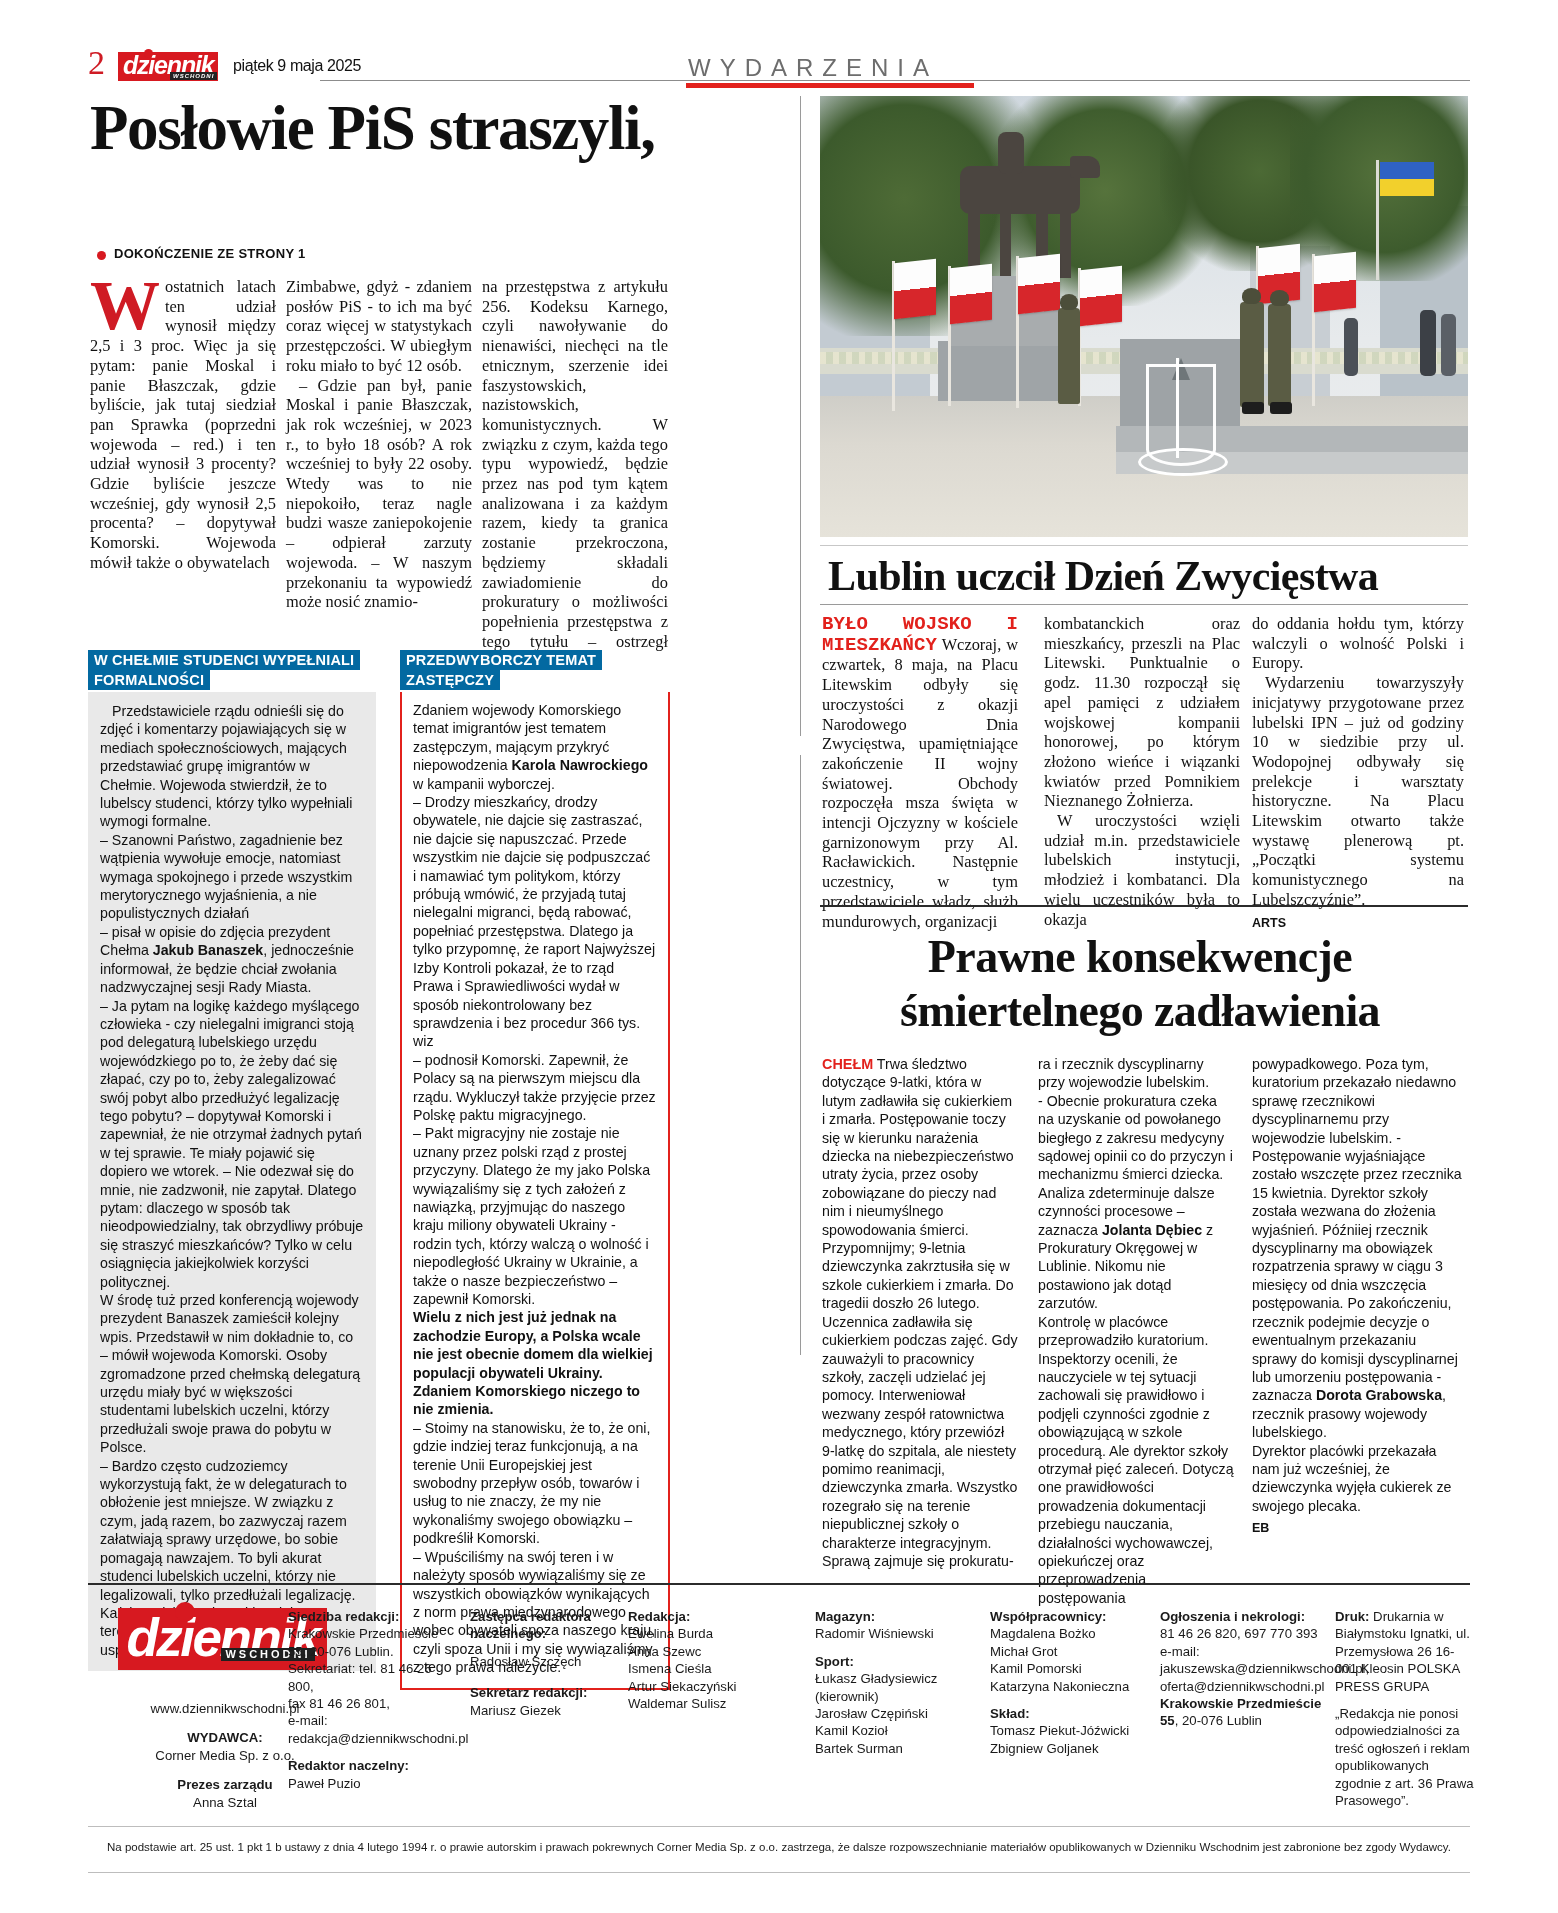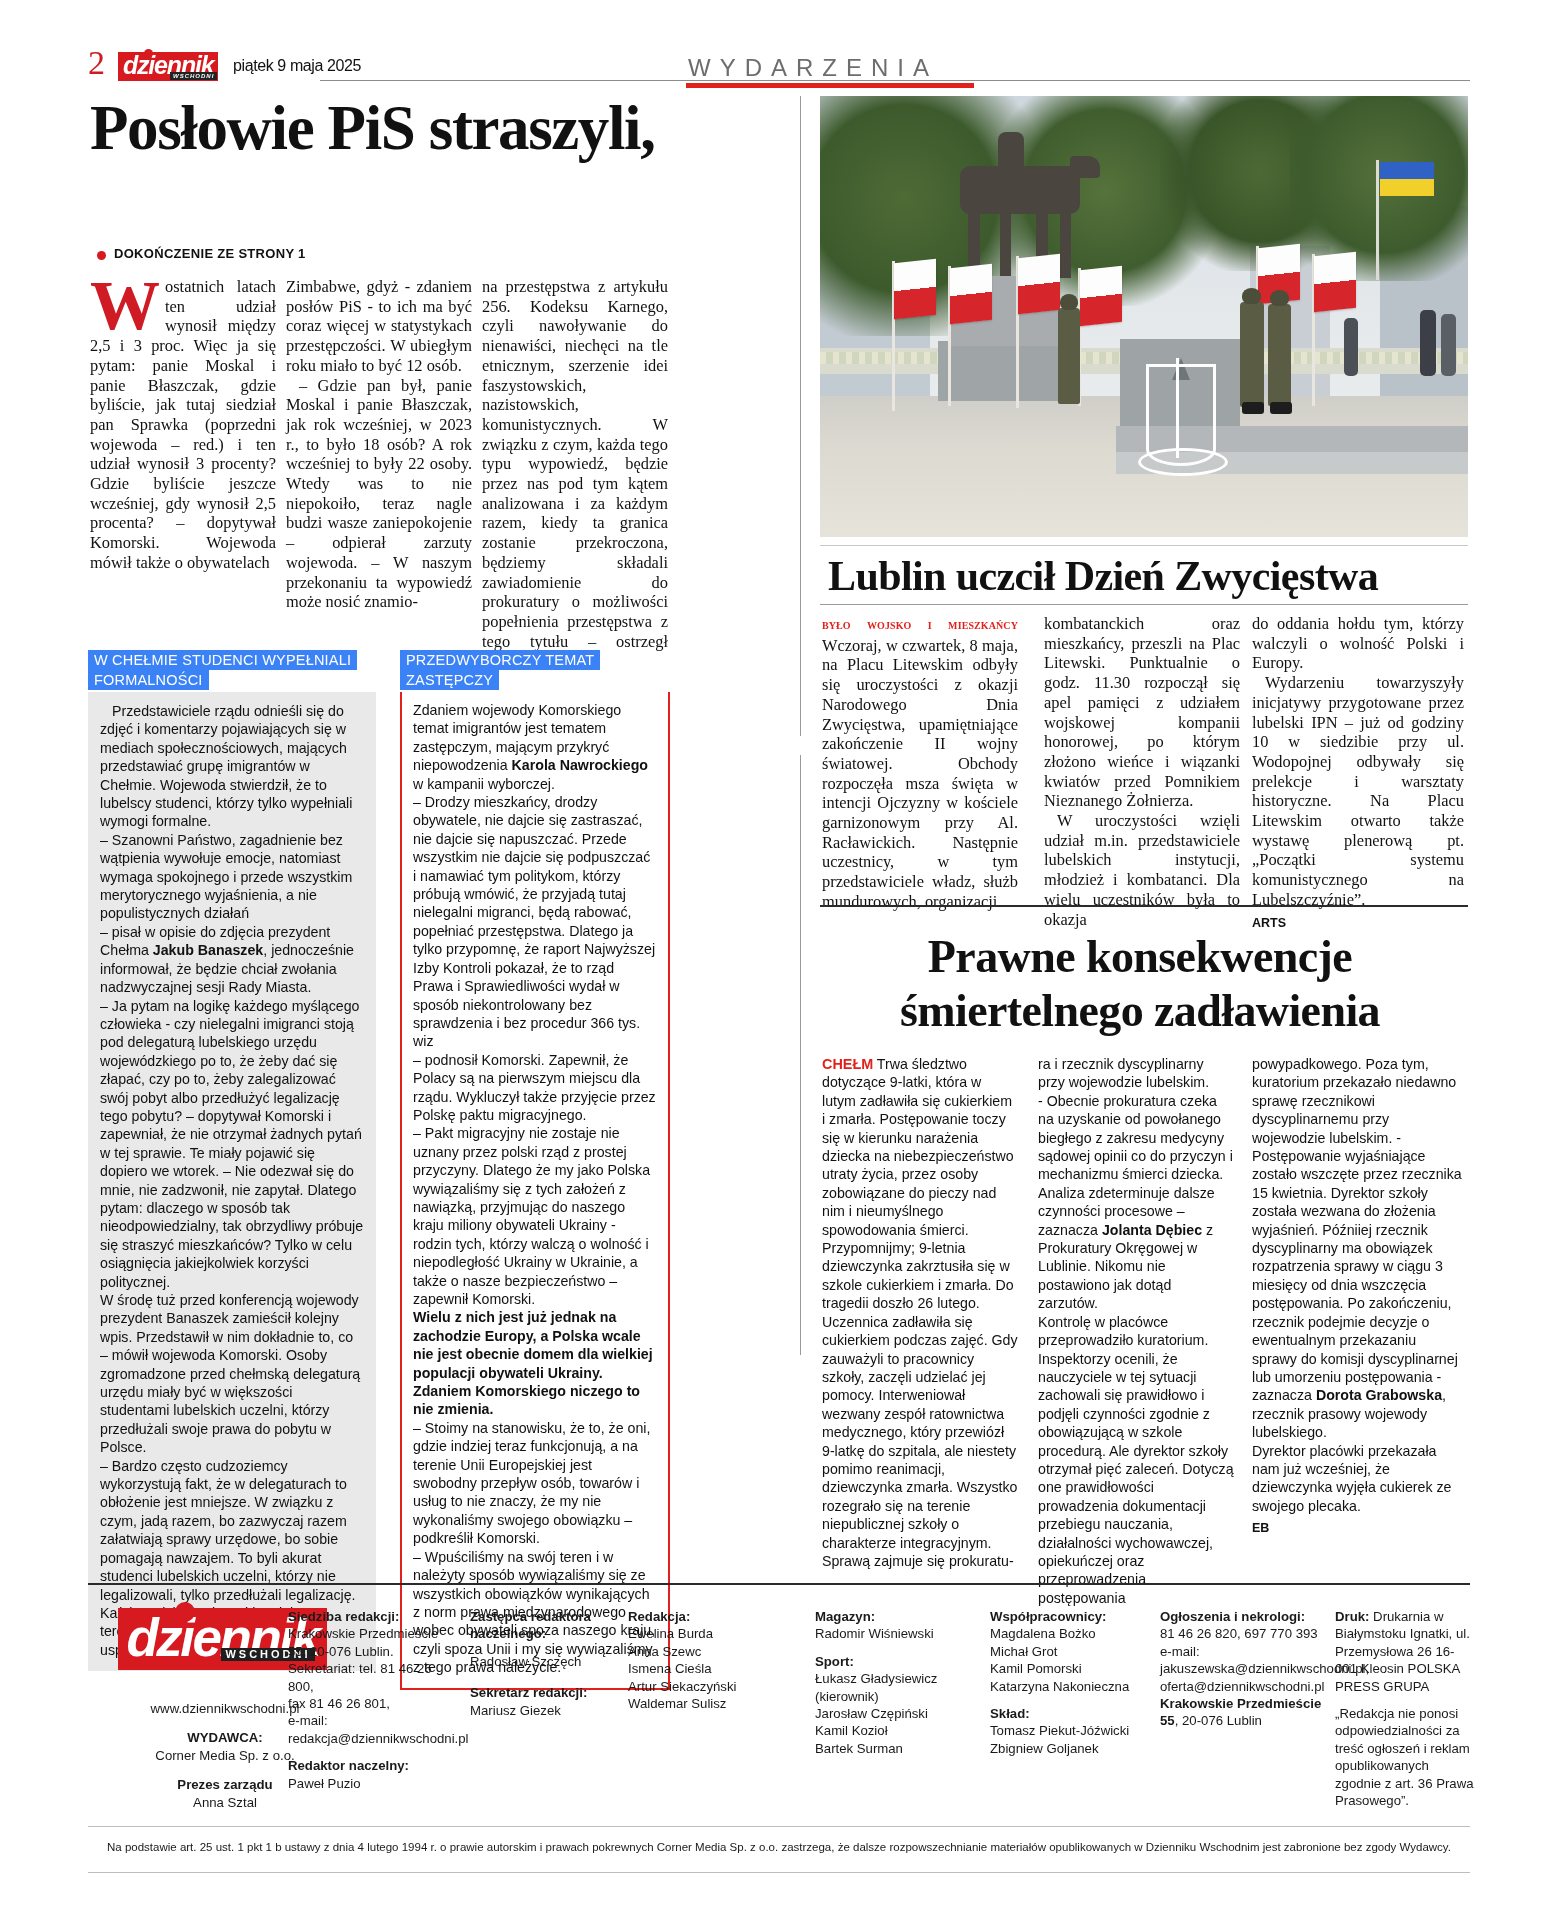--- a/index.html
+++ b/index.html
@@ -28,21 +28,21 @@
   .lead.c1{left:90px;width:186px;}
   .lead.c2{left:286px;width:186px;}
   .lead.c3{left:482px;width:186px;}
   .lead p{margin:0;text-indent:13px;}
   .lead p.noind{text-indent:0;}
   .dropcap{float:left;font-size:70px;line-height:54px;color:#cf1b24;font-weight:bold;padding:2px 5px 0 0;font-family:"Liberation Serif",serif;}
 
   
   .boxA{position:absolute;left:88px;top:650px;width:288px;}
   .boxB{position:absolute;left:400px;top:650px;width:270px;}
-  .redhead{display:inline;background:#3b82f6;color:#fff;font-family:"Liberation Sans",sans-serif;font-weight:normal;font-size:14.5px;letter-spacing:0.2px;line-height:20px;padding:2px 6px;box-decoration-break:clone;-webkit-box-decoration-break:clone;text-transform:uppercase;}
+  .redhead{display:inline;background:#0369a1;color:#fff;font-family:"Liberation Sans",sans-serif;font-weight:bold;font-size:14.5px;letter-spacing:0.2px;line-height:20px;padding:2px 6px;box-decoration-break:clone;-webkit-box-decoration-break:clone;text-transform:uppercase;}
   .redhead-wrap{padding-bottom:2px;}
   .greybody{background:#e9e9e9;padding:10px 12px 12px 12px;font-family:"Liberation Sans",sans-serif;font-size:14.2px;line-height:18.4px;color:#111;}
   .greybody p{margin:0;}
   .greybody p.ind{text-indent:12px;}
   .greybody .b{font-weight:bold;}
   .redbody{border:2px solid #e2211c;border-top:none;padding:9px 11px 11px 11px;font-family:"Liberation Sans",sans-serif;font-size:14.2px;line-height:18.4px;color:#111;}
   .redbody p{margin:0;}
   .redbody .b{font-weight:bold;}
 
   
@@ -65,21 +65,21 @@
 
   .h2{position:absolute;font-family:"Liberation Serif",serif;font-weight:bold;color:#111;letter-spacing:-0.6px;}
   .h2a{left:828px;top:552px;width:640px;font-size:42px;line-height:48px;}
 
   .art2{position:absolute;top:614px;font-family:"Liberation Serif",serif;font-size:16.4px;line-height:19.7px;text-align:justify;color:#111;}
   .art2.c1{left:822px;width:196px;}
   .art2.c2{left:1044px;width:196px;}
   .art2.c3{left:1252px;width:212px;}
   .art2 p{margin:0;text-indent:13px;}
   .art2 p.noind{text-indent:0;}
-  .kicker{font-family:Liberation Serif, serif;font-weight:bold;font-size:10px;color:#e2211c;letter-spacing:0.1px;}
+  .kicker{font-family:Liberation Mono, monospace;font-weight:bold;font-size:19px;color:#e2211c;letter-spacing:0.1px;}
   .sig{font-family:"Liberation Sans",sans-serif;font-weight:bold;font-size:12.5px;color:#111;display:block;padding-top:4px;}
 
   .h2b{left:740px;top:930px;width:800px;font-size:46px;line-height:54px;text-align:center;}
 
   .art3{position:absolute;top:1055px;font-family:"Liberation Sans",sans-serif;font-size:14.2px;line-height:18.4px;color:#111;text-align:left;}
   .art3.c1{left:822px;width:196px;}
   .art3.c2{left:1038px;width:196px;}
   .art3.c3{left:1252px;width:210px;}
   .art3 p{margin:0;}
   .art3 .b{font-weight:bold;}

